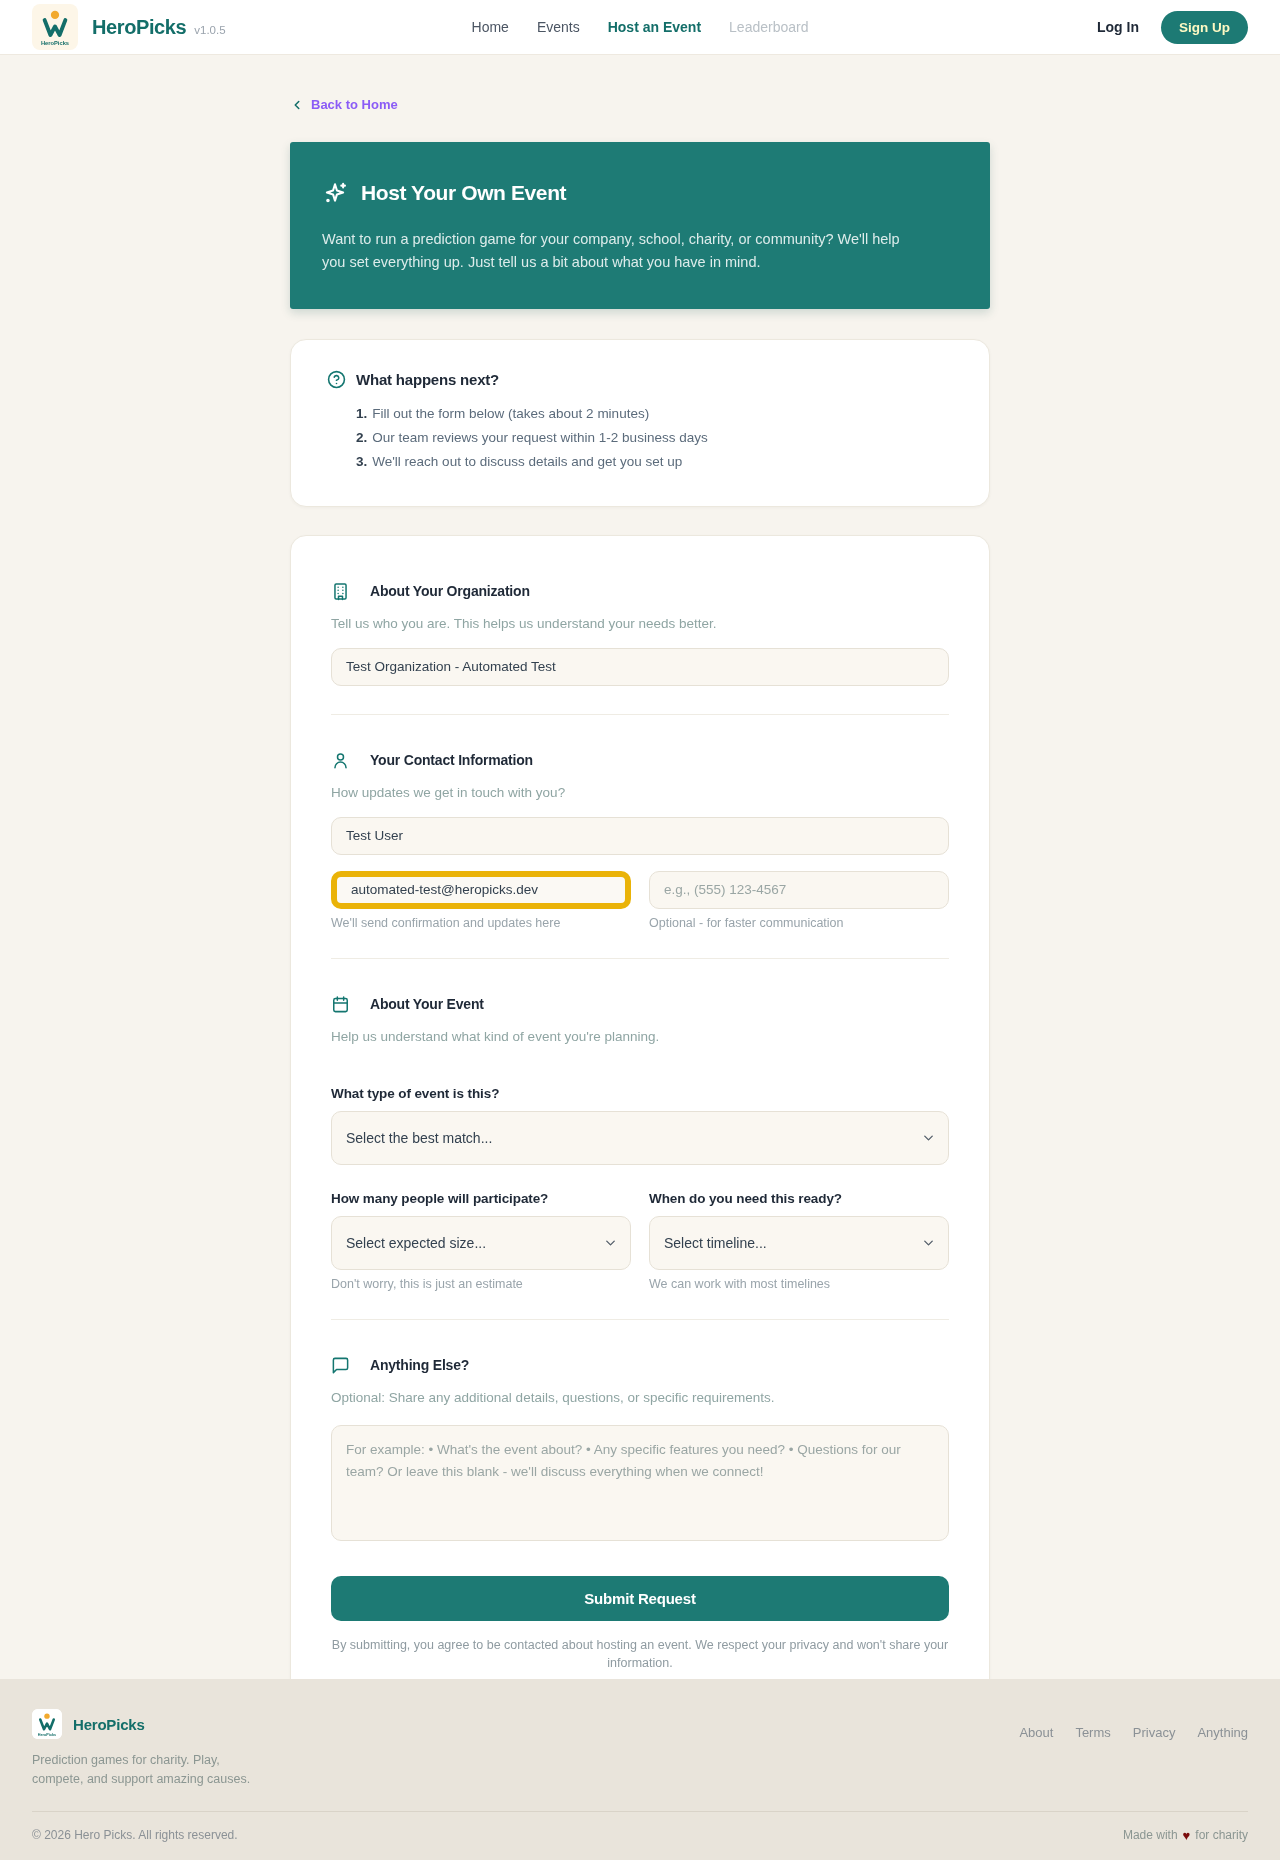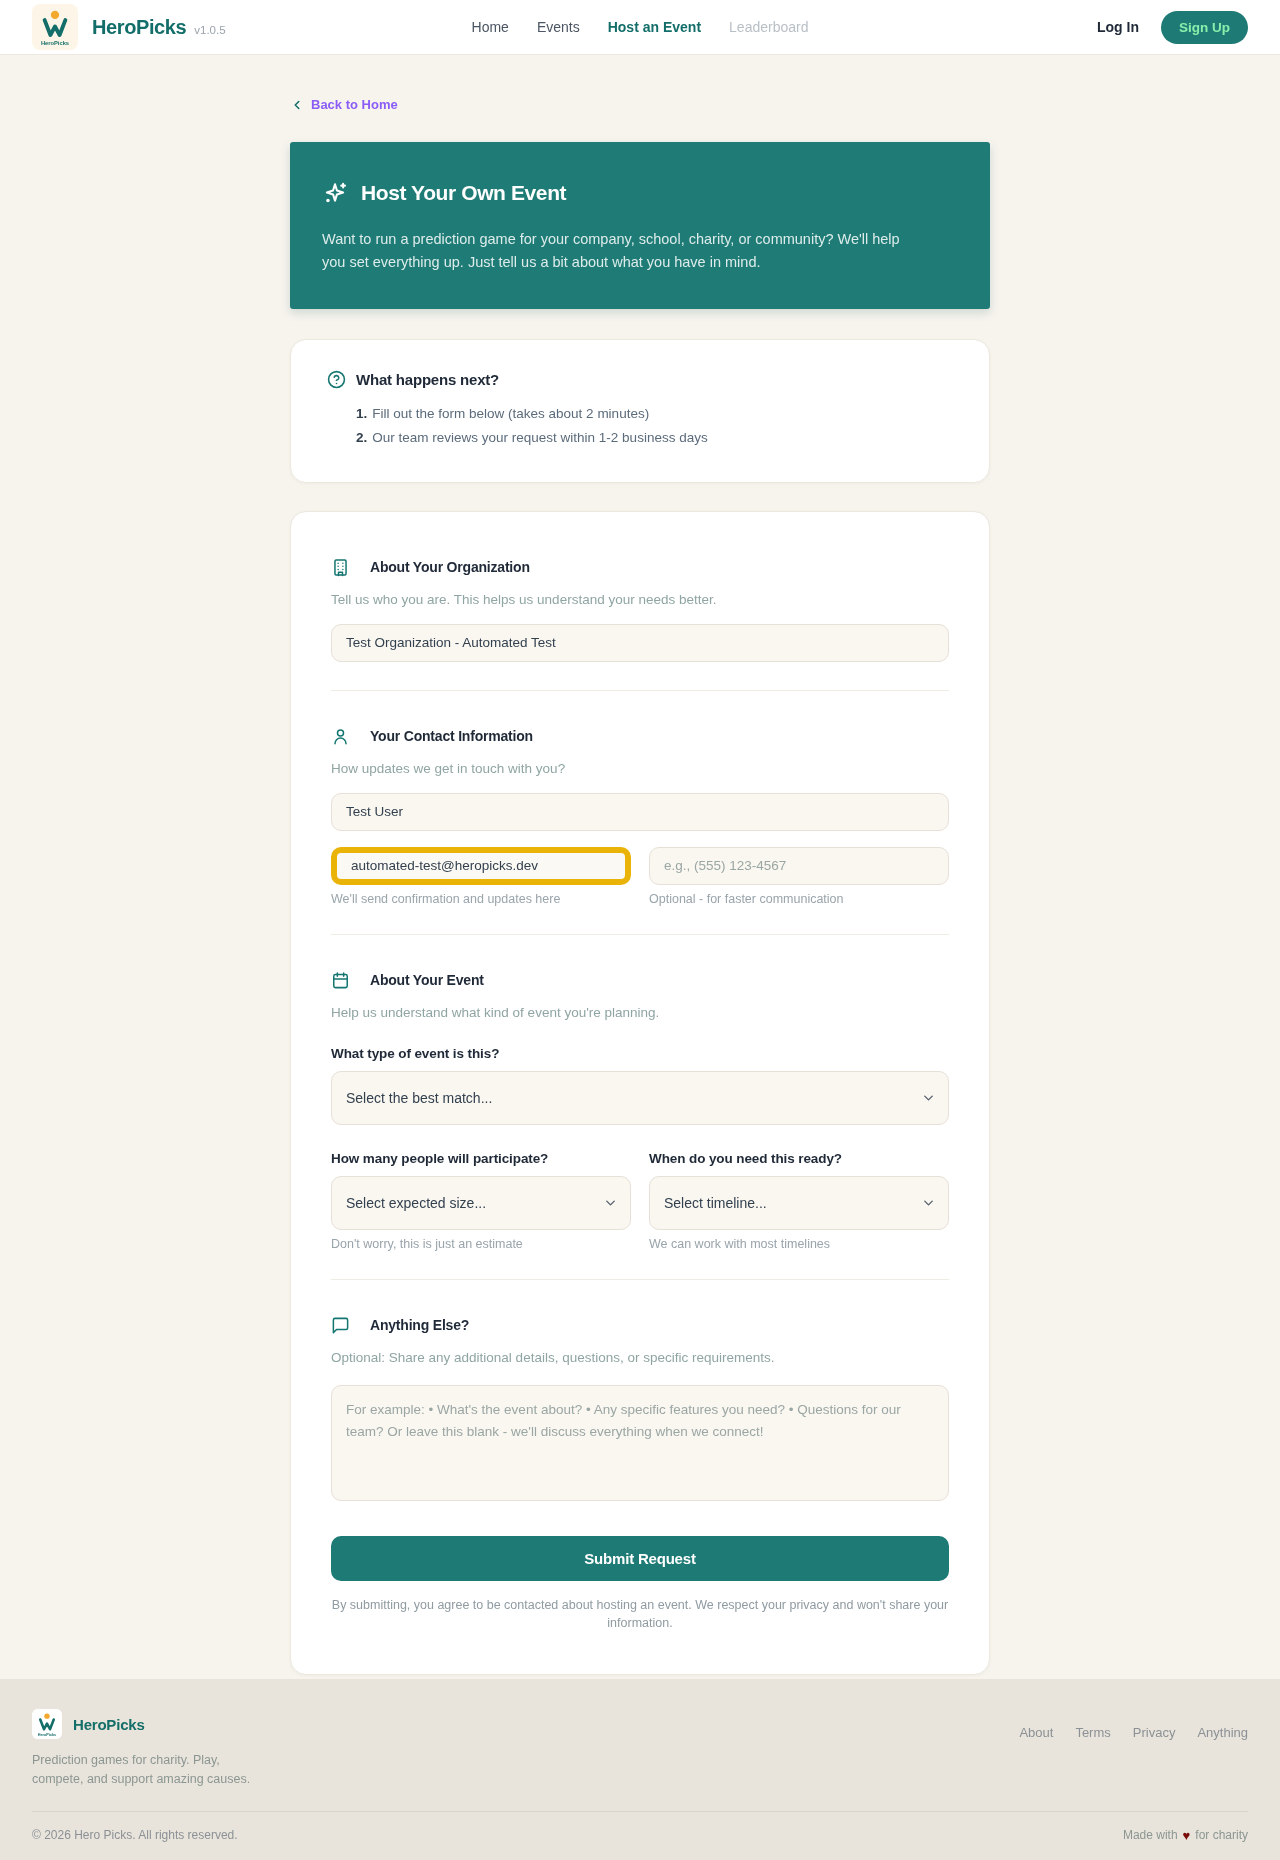--- a/index.html
+++ b/index.html
@@ -21,21 +21,21 @@
   .logo-box { width:46px; height:46px; border-radius:8px; overflow:hidden; display:block; }
   .brand-name { font-size:20px; font-weight:700; color:#136e69; letter-spacing:-0.4px; }
   .brand-version { font-size:11.5px; color:#9aa3ad; margin-left:8px; font-weight:400; }
   .nav { display:flex; align-items:center; gap:28px; position:absolute; left:50%; transform:translateX(-50%); }
   .nav-item { font-size:14px; color:#4b5563; text-decoration:none; cursor:pointer; }
   .nav-item.active { color:#136e69; font-weight:700; }
   .nav-item.disabled { color:#b9c0c6; }
   .auth { display:flex; align-items:center; gap:22px; }
   .login-link { font-size:14px; font-weight:700; color:#1f2937; cursor:pointer; }
   .signup-btn {
-    background:#1d7a74; color:#86efac; font-size:13.5px; font-weight:700;
+    background:#1d7a74; color:#fef9c3; font-size:13.5px; font-weight:700;
     border:none; border-radius:18px; padding:9px 18px; cursor:pointer;
   }
   
   .main { width:700px; margin:0 auto; padding-top:42px; }
   .back-link { display:flex; align-items:center; gap:7px; color:#8b5cf6; font-size:13px; font-weight:700; cursor:pointer; width:max-content; }
   
   .hero {
     margin-top:30px; background:#1e7b75; border-radius:3px; padding:38px 32px 34px;
     color:#ffffff; box-shadow:0 4px 10px rgba(30,90,85,0.18);
   }
@@ -64,21 +64,21 @@
   .text-input {
     width:100%; height:38px; margin-top:17px; background:#faf7f1;
     border:1px solid #e6e1d6; border-radius:10px; padding:0 14px;
     font-family:"Liberation Sans", sans-serif; font-size:13.5px; color:#33414f; outline:none;
   }
   .text-input::placeholder { color:#9aa6a4; }
   .text-input.focused { border:6px solid #eab308; background:#fbf9f4; caret-color:#1f2937; }
   .two-col { display:grid; grid-template-columns:1fr 1fr; gap:18px; margin-top:16px; }
   .two-col .text-input { margin-top:0; }
   .helper { margin-top:7px; font-size:12.5px; color:#99a4ab; }
-  .field-label { font-size:13.5px; font-weight:700; color:#1f2937; margin-top:26px; letter-spacing:-0.1px; }
+  .field-label { font-size:13.5px; font-weight:700; color:#1f2937; margin-top:42px; letter-spacing:-0.1px; }
   .select {
     position:relative; height:54px; margin-top:10px; background:#faf7f1;
     border:1px solid #e6e1d6; border-radius:10px; display:flex; align-items:center;
     padding:0 14px; font-size:14px; color:#33414f; cursor:pointer;
   }
   .select .chev { position:absolute; right:12px; top:50%; transform:translateY(-50%); display:flex; }
   .two-col .field-label { margin-top:0; }
   .col .select { margin-top:10px; }
   .textarea {
     width:100%; height:116px; margin-top:20px; background:#faf7f1;
@@ -169,20 +169,21 @@
           <circle cx="12" cy="12" r="10"></circle>
           <path d="M9.1 9a3 3 0 0 1 5.8 1c0 2-3 3-3 3"></path>
           <path d="M12 17h.01"></path>
         </svg>
       </span>
       <span class="steps-title">What happens next?</span>
     </div>
     <div class="steps-list">
       <div class="step-line"><span class="step-num">1.</span><span>Fill out the form below (takes about 2 minutes)</span></div>
       <div class="step-line"><span class="step-num">2.</span><span>Our team reviews your request within 1-2 business days</span></div>
+      <div class="step-line"><span class="step-num">3.</span><span>We'll reach out to discuss details and get you set up</span></div>
     </div>
   </div>
 
   <div class="form-card">
 
     
     <div class="section-head">
       <span style="display:flex;">
         <svg width="19" height="19" viewBox="0 0 24 24" fill="none" stroke="#147670" stroke-width="1.9" stroke-linecap="round" stroke-linejoin="round">
           <rect x="5" y="2.5" width="14" height="19" rx="1.5"></rect>

